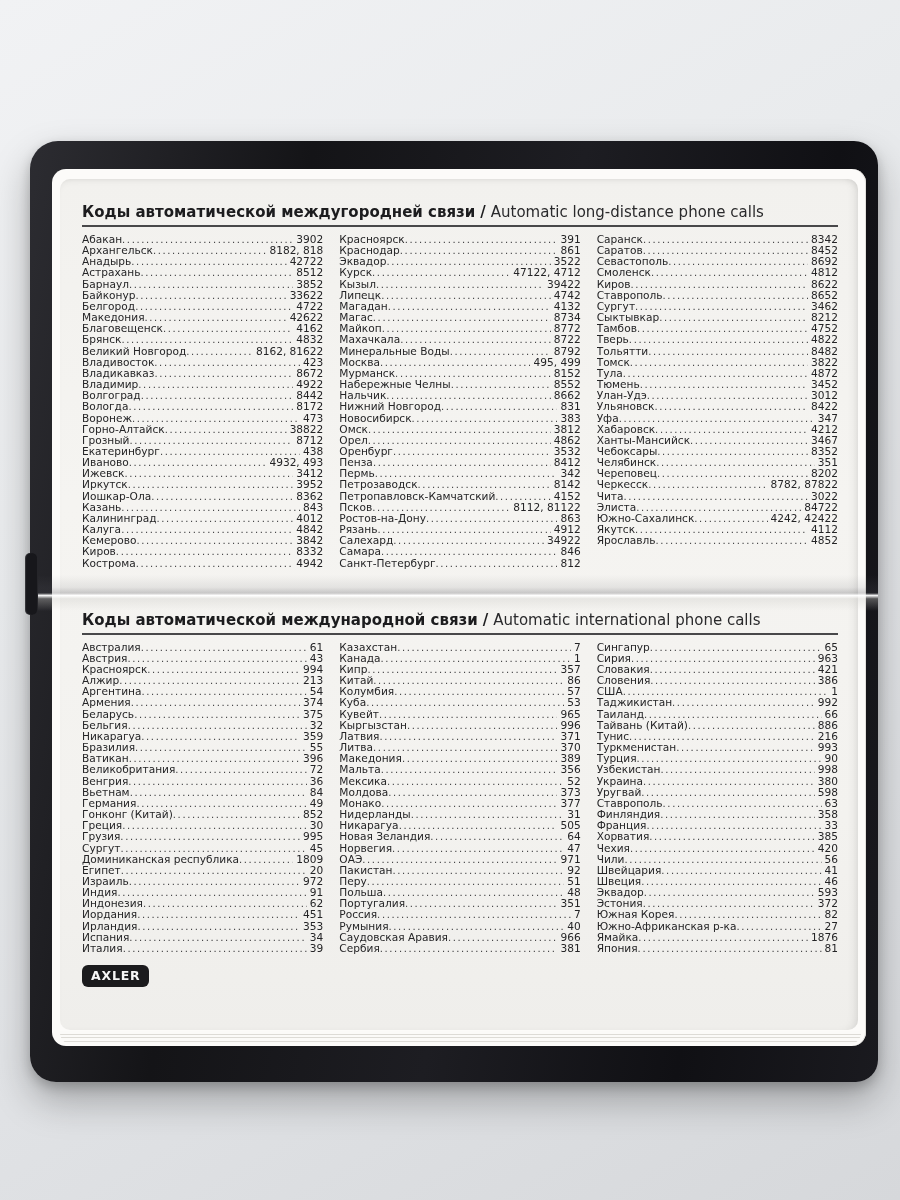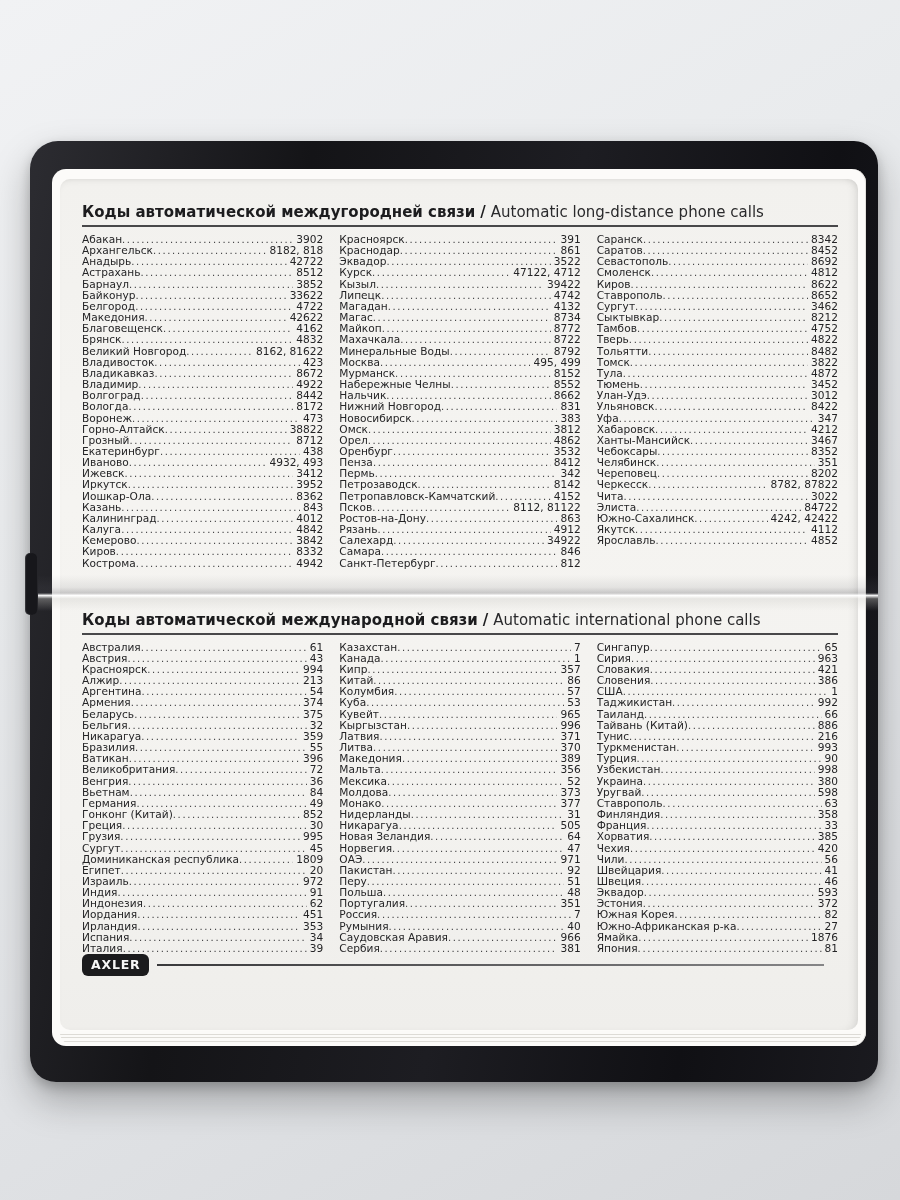--- a/index.html
+++ b/index.html
@@ -58,21 +58,21 @@
   .fold{
     height:36px;margin:6px -40px 0 -44px;
     background:linear-gradient(to bottom,
       rgba(110,110,118,0) 0%,
       rgba(105,105,114,0.12) 34%,
       rgba(70,70,78,0.26) 50%,
       rgba(255,255,255,0.95) 57%,
       rgba(205,204,200,0.35) 66%,
       rgba(110,110,118,0) 100%);
   }
-  .footer{display:flex;align-items:center;margin-top:0;}
+  .footer{display:flex;align-items:flex-start;margin-top:11px;flex-direction:column;}
   .logo{
     background:#1b1b1d;color:#f6f6f6;font-weight:bold;font-size:12.5px;
     letter-spacing:0.8px;padding:3px 9px 4px;border-radius:6px;
   }
   .footer-line{
     flex:1;height:2px;margin:0 14px 0 8px;
     background:linear-gradient(to right,#39393b,#858587);
   }
 </style>
 </head>

